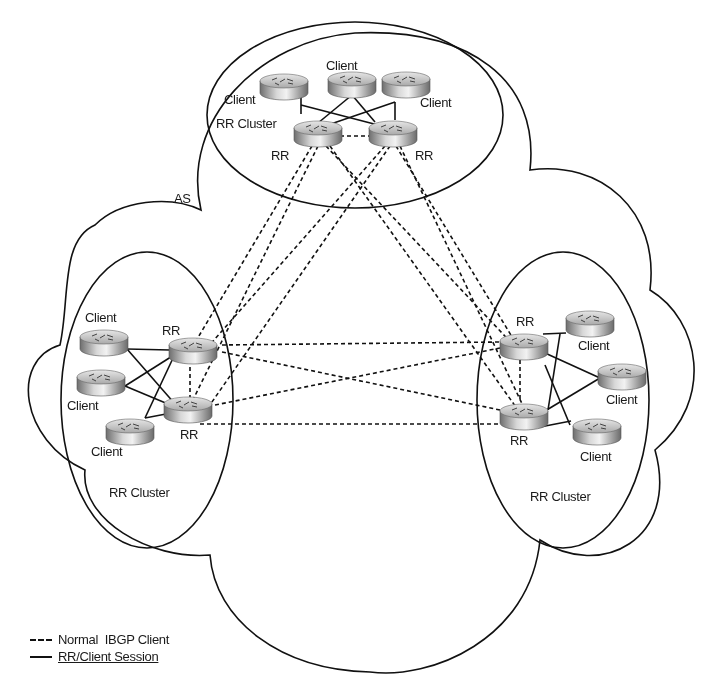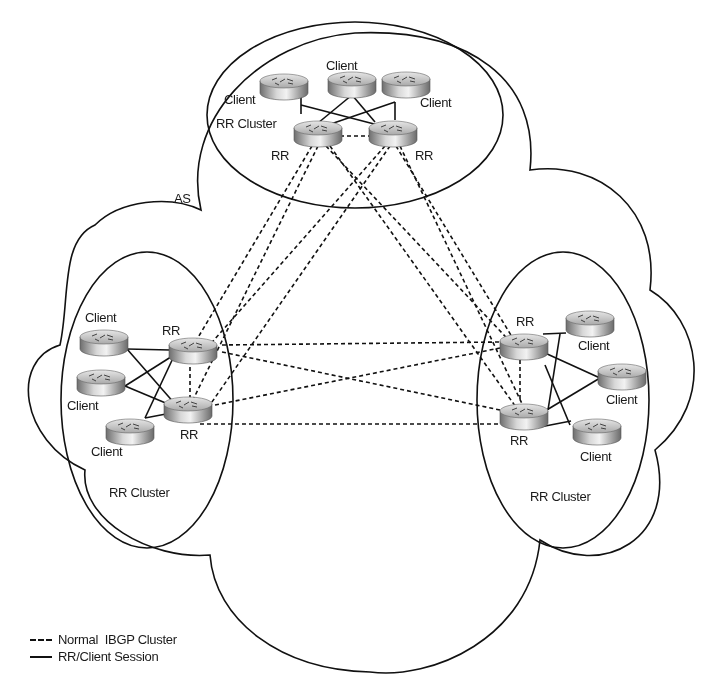--- a/index.html
+++ b/index.html
@@ -133,19 +133,19 @@
   <text class="lbl" x="510" y="445">RR</text>
   <text class="lbl" x="578" y="350">Client</text>
   <text class="lbl" x="606" y="404">Client</text>
   <text class="lbl" x="580" y="461">Client</text>
   <text class="lbl" x="530" y="501">RR Cluster</text>
 </svg>
 
 <div class="legend">
   <div class="legend-row">
     <span class="legend-swatch dashed"></span>
-    <span style="white-space: pre;">Normal  IBGP Cluster</span>
+    <span style="white-space: pre;">Normal  IBGP Client</span>
   </div>
   <div class="legend-row">
     <span class="legend-swatch"></span>
-    <span style="white-space: pre;">RR/Client Session</span>
+    <span style="white-space: pre; text-decoration: underline;">RR/Client Session</span>
   </div>
 </div>
 
 </body></html>

